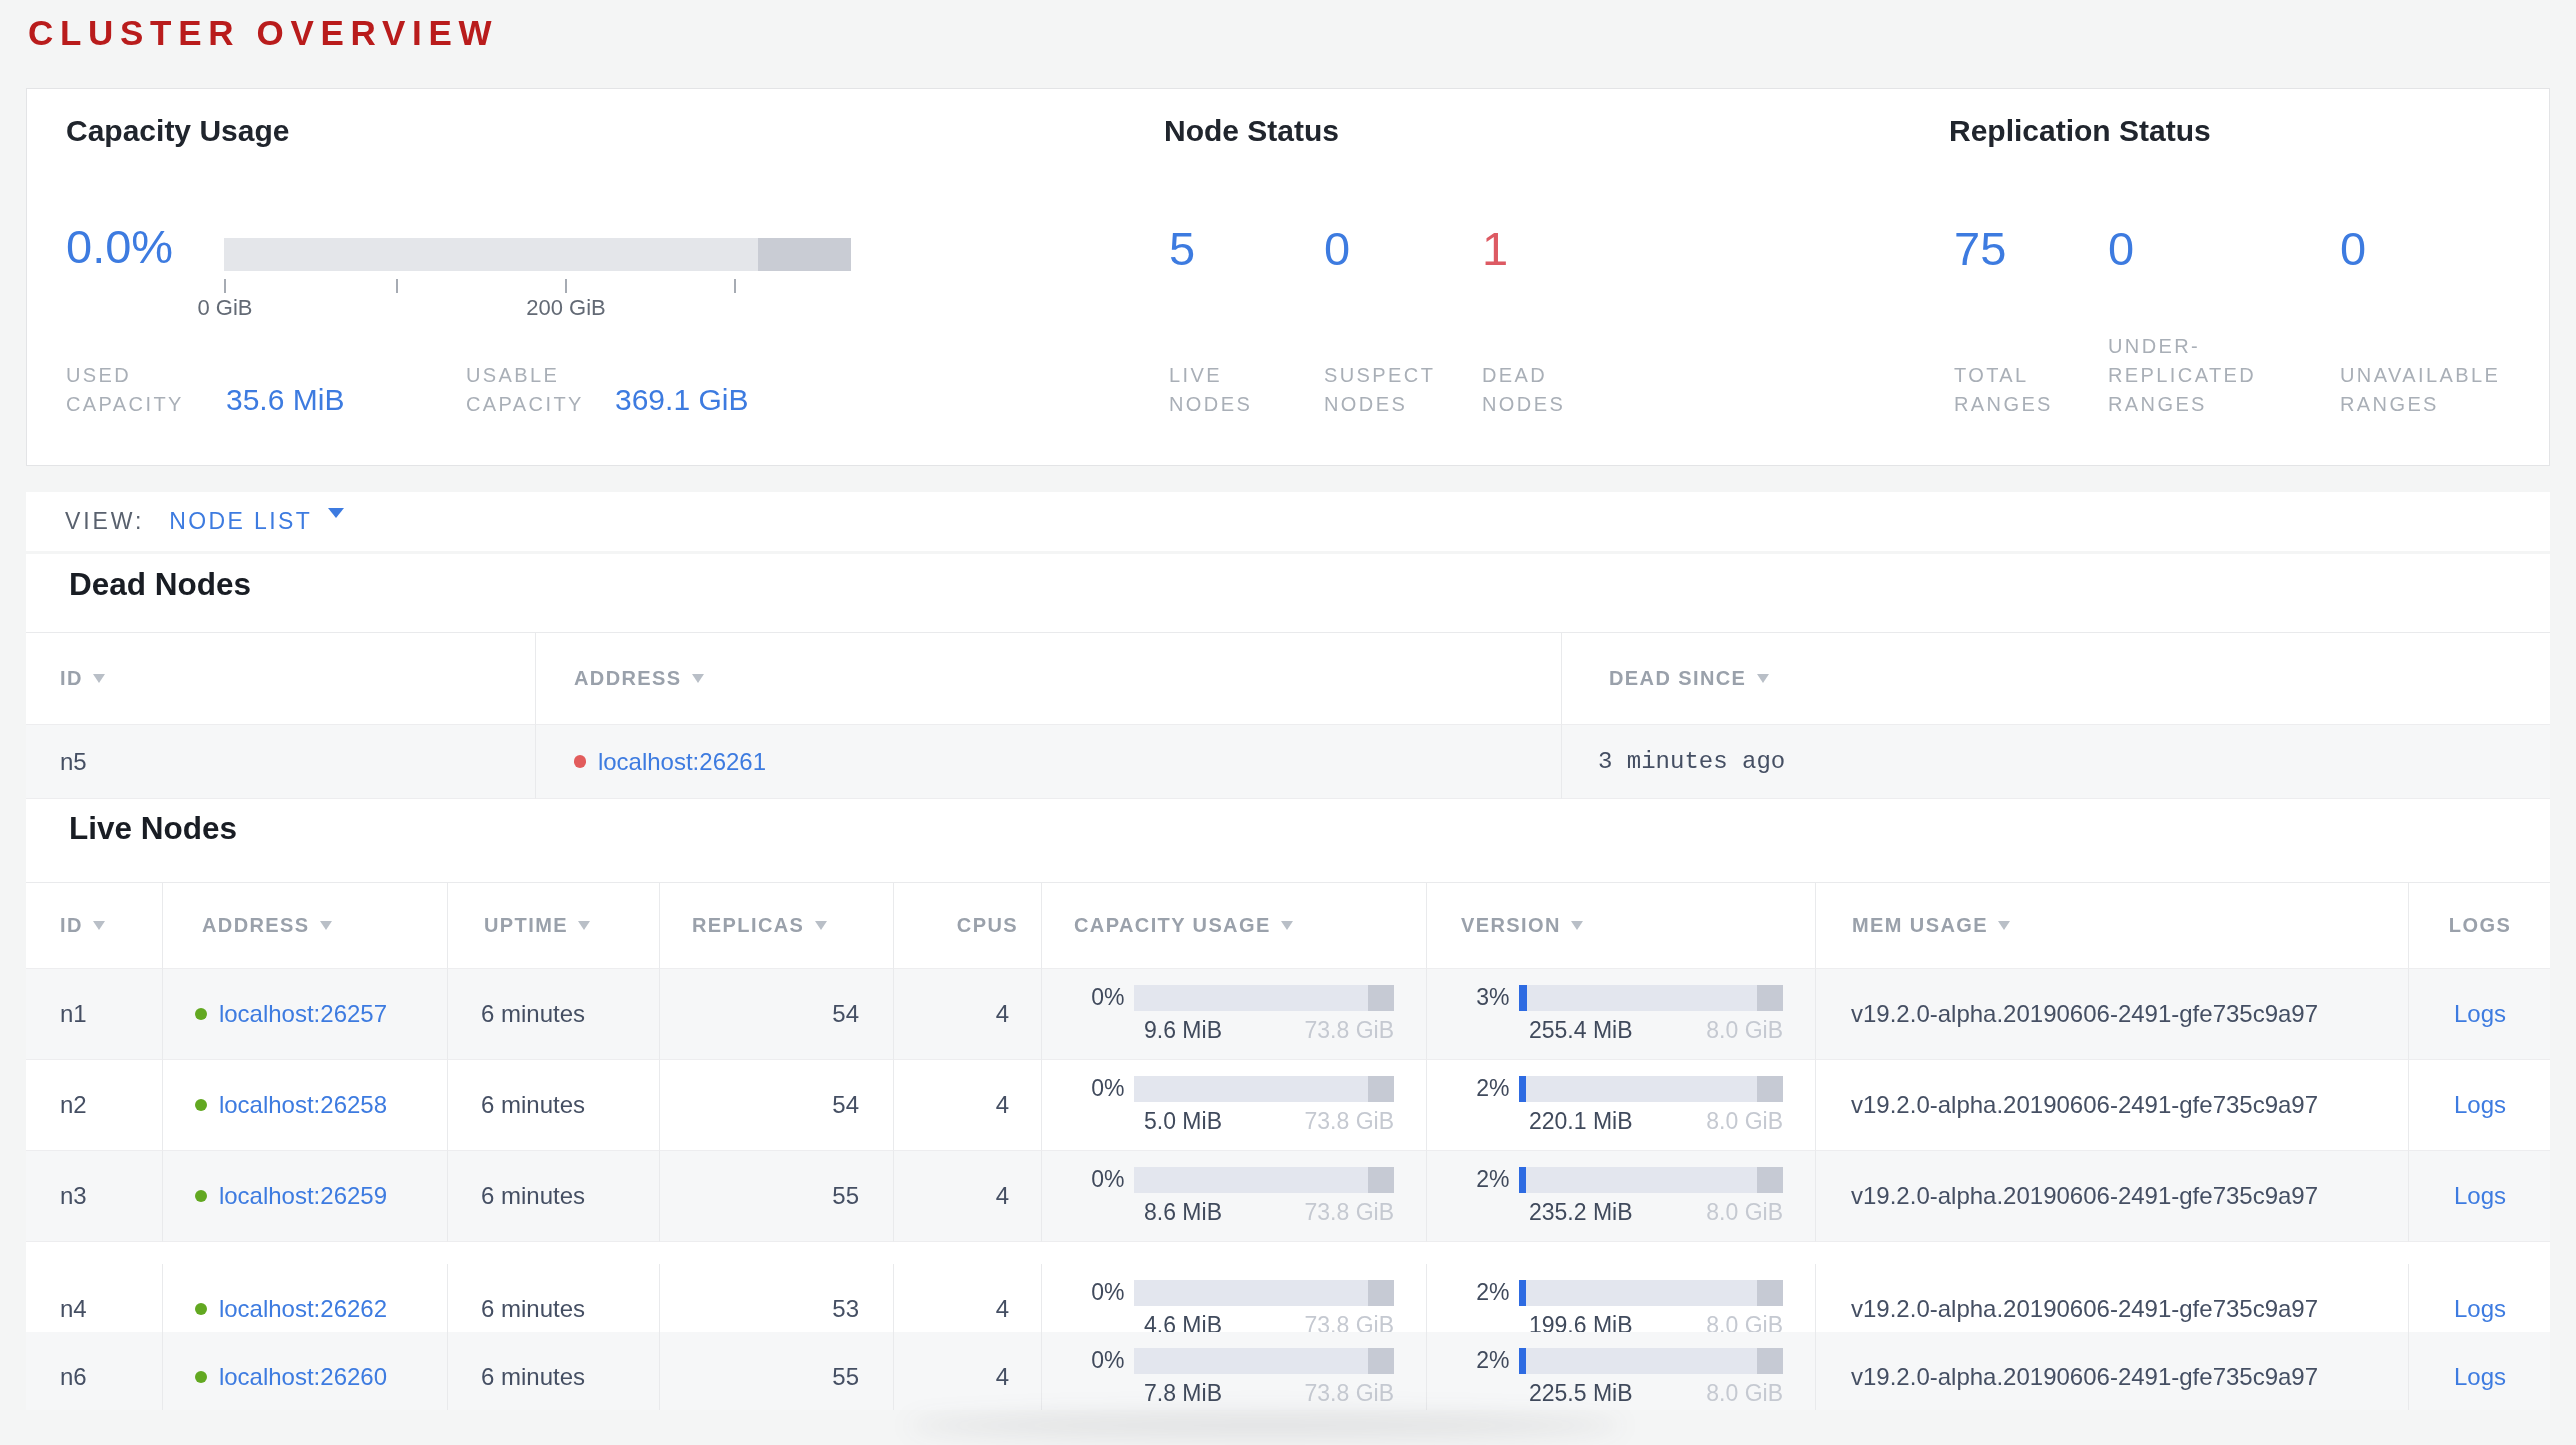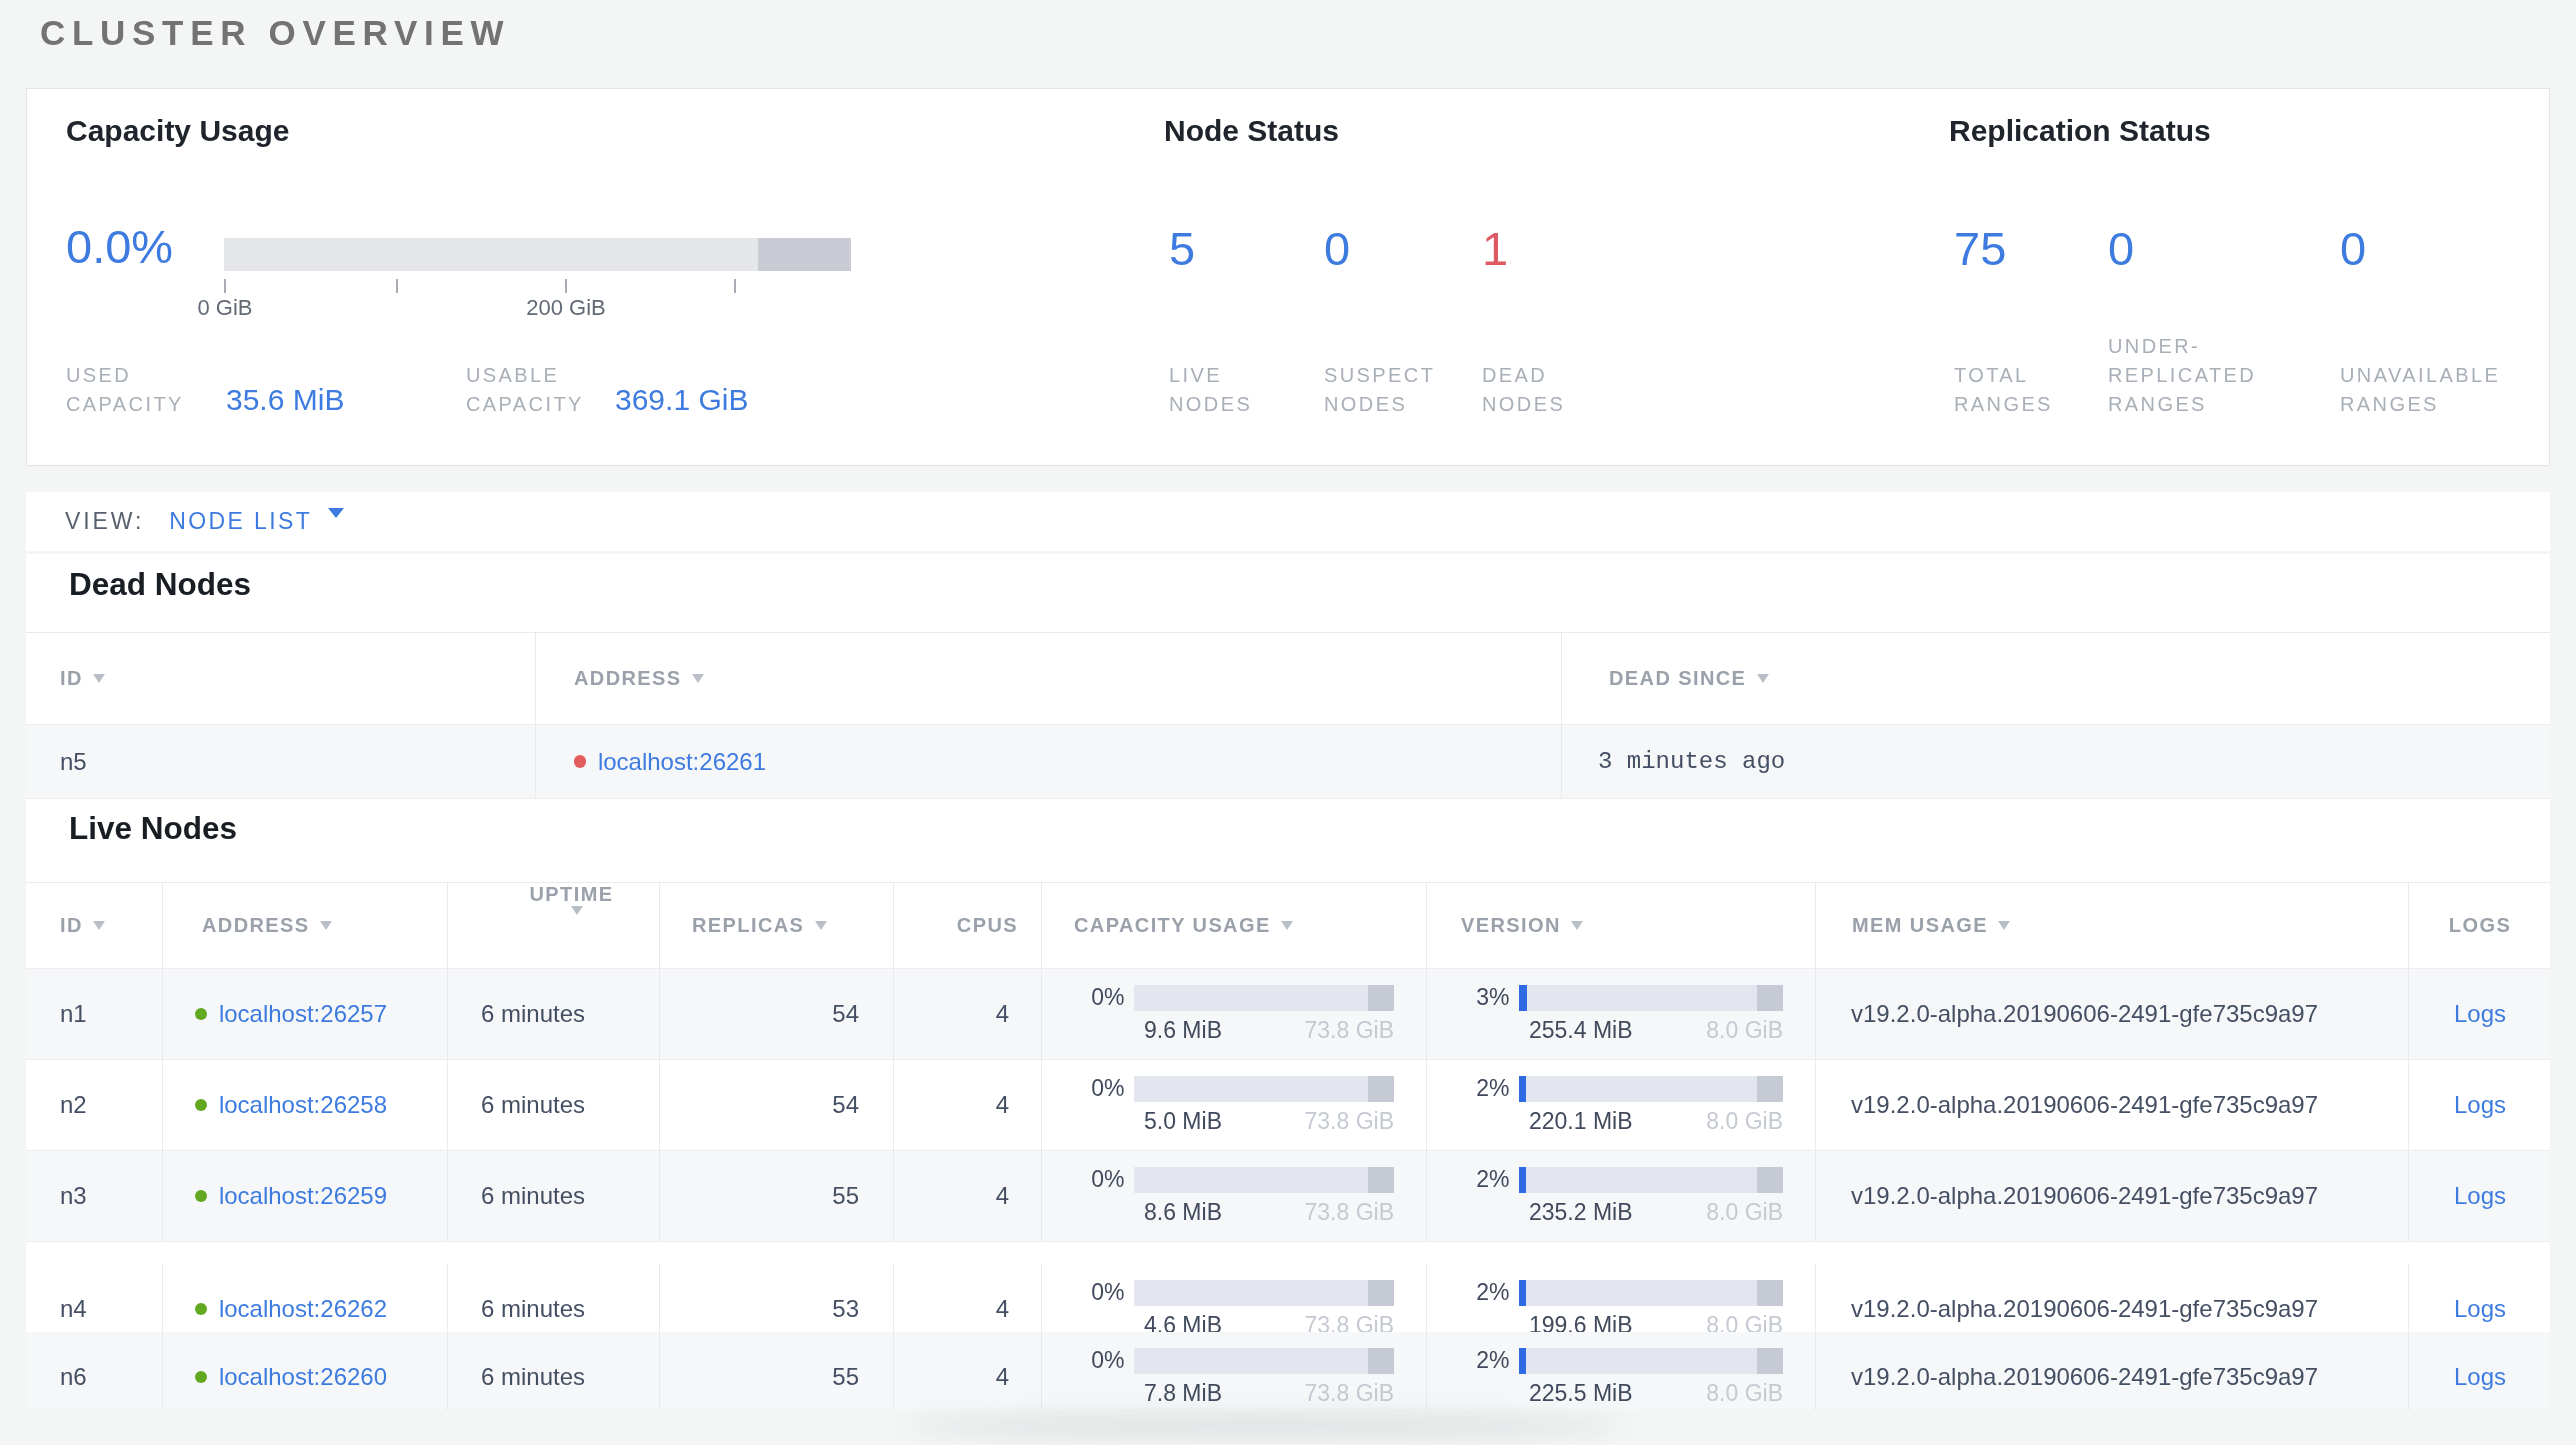--- a/index.html
+++ b/index.html
@@ -1,22 +1,22 @@
 <!DOCTYPE html>
 <html><head>
 <meta charset="utf-8">
 <style>
   * { margin:0; padding:0; box-sizing:border-box; }
   html,body { background:#f4f5f5; }
   body { font-family:"Liberation Sans","DejaVu Sans",sans-serif; }
   #screen { position:relative; width:2576px; height:1446px; background:#f4f5f5; overflow:hidden; }
 
   
-  .page-title { position:absolute; left:40px; top:13.4px; font-size:35px; font-weight:700;
-                letter-spacing:6.7px; color:#737373; }
+  .page-title { position:absolute; left:28px; top:13.4px; font-size:35px; font-weight:700;
+                letter-spacing:6.7px; color:#b91c1c; }
 
   
   .card { position:absolute; left:26px; top:88px; width:2524px; height:378px;
           background:#ffffff; border:1px solid #e3e4e6; }
   .sec-title { position:absolute; font-size:30px; font-weight:700; color:#20252d; }
 
   .big-pct { position:absolute; left:39px; top:130px; font-size:47px; color:#3d7be0; }
 
   .capbar { position:absolute; left:197px; top:149px; width:627px; height:33px; background:#e4e6ea; }
   .capbar .fill { position:absolute; left:0; top:0; height:100%; background:#2e6be2; }
@@ -187,21 +187,21 @@
 
     <div class="grid live-cols hrow1" style="top:328px; height:87px;">
       <div class="hcell pl">
         <span>ID</span>
         <span class="sort"></span>
       </div>
       <div class="hcell colsep" style="padding-left:39px;">
         <span>ADDRESS</span>
         <span class="sort"></span>
       </div>
-      <div class="hcell colsep" style="padding-left:36px;flex-direction:column;">
+      <div class="hcell colsep" style="padding-left:36px;">
         <span>UPTIME</span>
         <span class="sort"></span>
       </div>
       <div class="hcell colsep" style="padding-left:32px;">
         <span>REPLICAS</span>
         <span class="sort"></span>
       </div>
       <div class="hcell colsep right" style="padding-right:23px;">
         <span>CPUS</span>
       </div>

